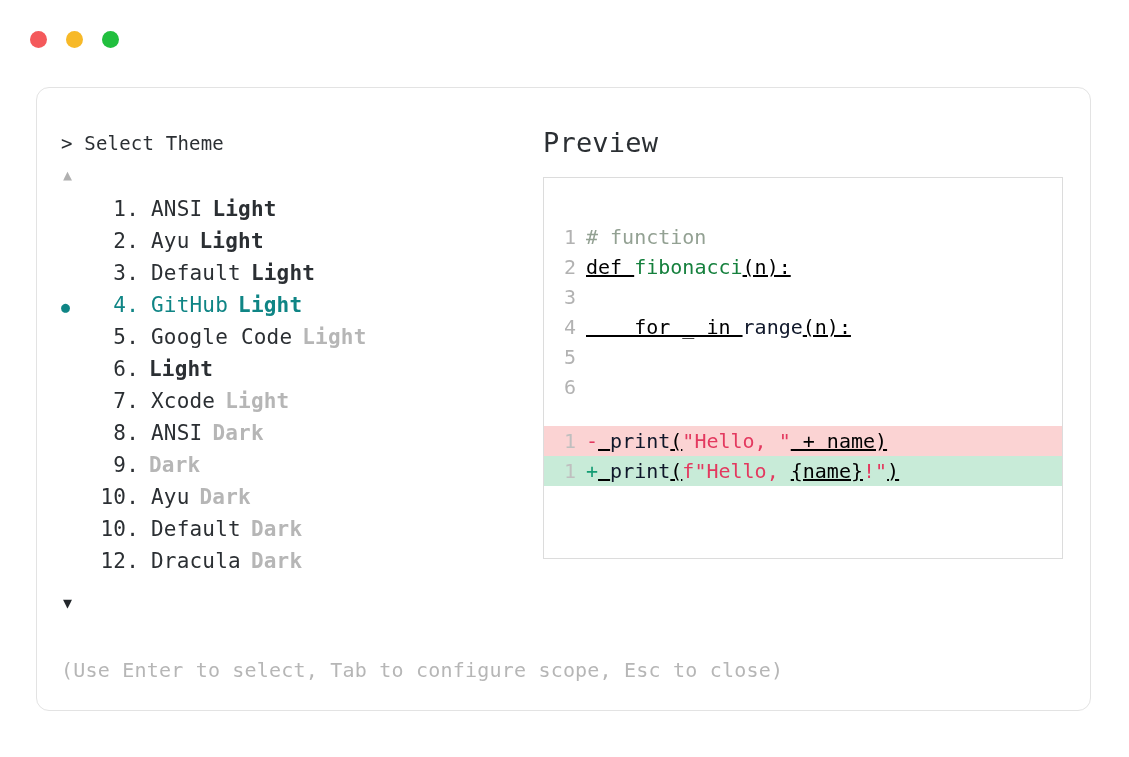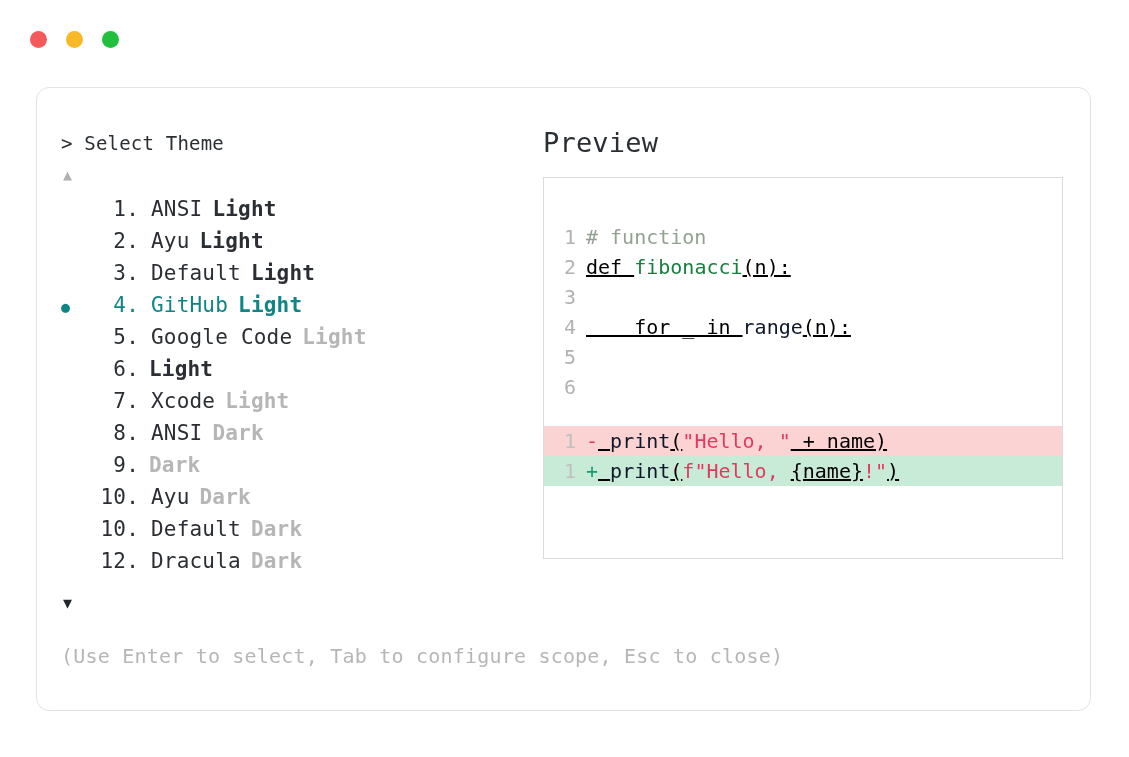--- a/index.html
+++ b/index.html
@@ -111,21 +111,21 @@
     letter-spacing: 0.2px;
     font-weight: bold;
   }
   .suffix-strong { color: #2b2f33; }
   .suffix-muted  { color: #b6b6b6; }
   .theme-row.selected .row-index,
   .theme-row.selected .row-name,
   .theme-row.selected .row-suffix { color: #0f8585; }
 
   #picker-hint {
-    margin-top: 30px;
+    margin-top: 44px;
     font-size: 20px;
     line-height: 26px;
     color: #b6b6b6;
     letter-spacing: 0.2px;
     white-space: pre;
   }
 
   
   #preview-pane {
     position: absolute;

